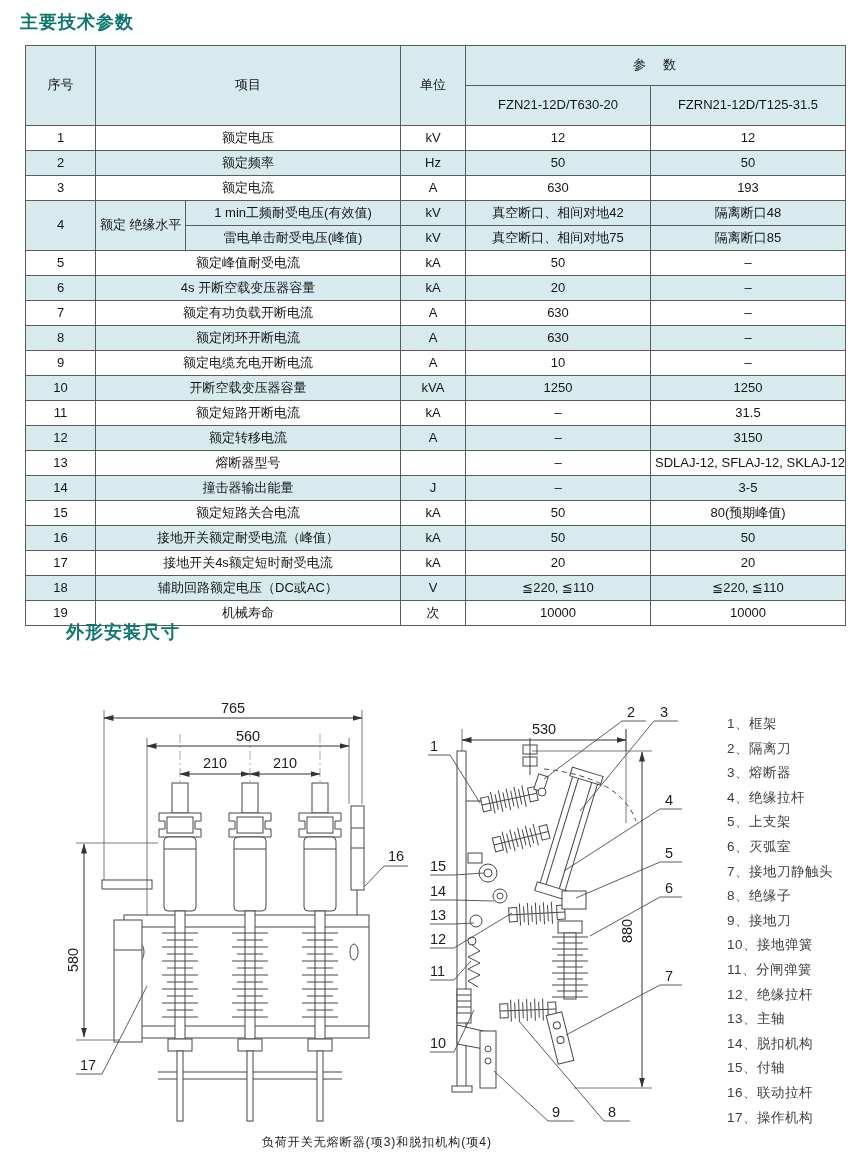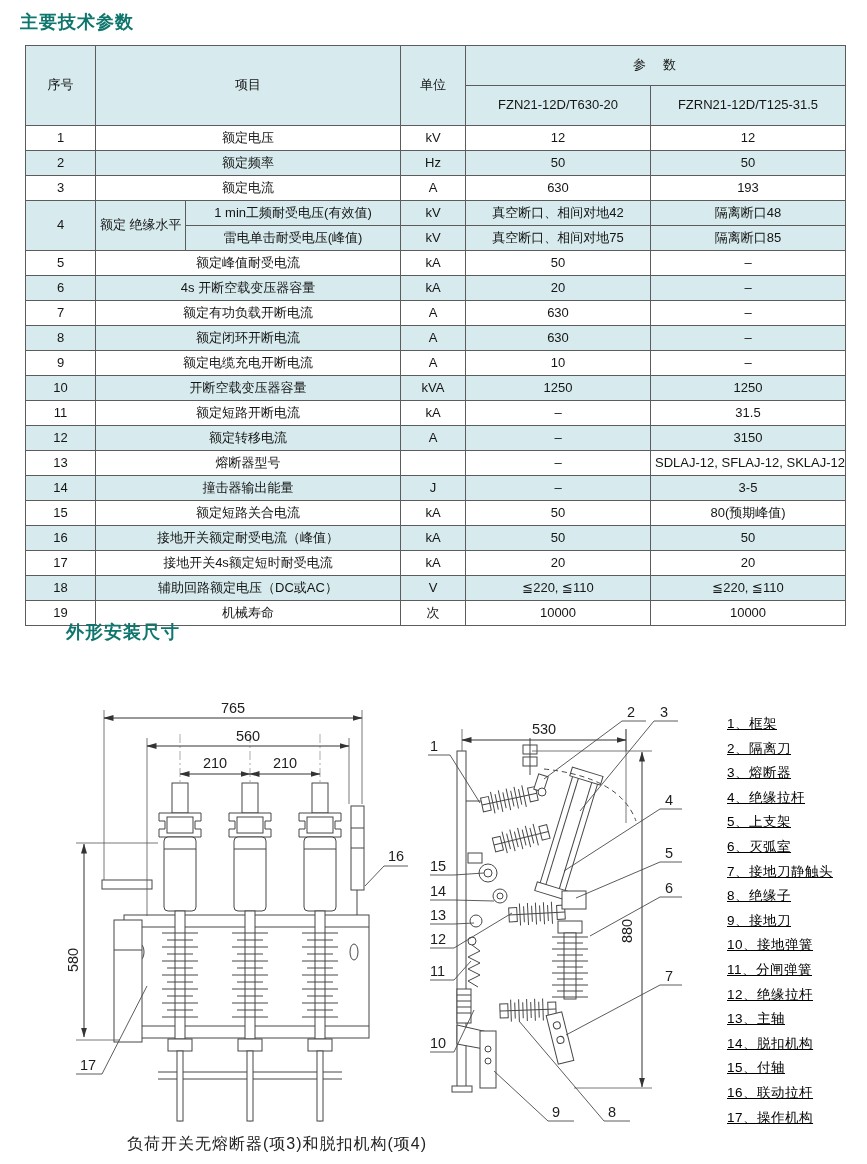--- a/index.html
+++ b/index.html
@@ -30,23 +30,23 @@
   tr.shade td { background:#d7ebee; }
   td.c-item, td.c-sub { text-align:left; padding-left:13px; white-space:normal;margin-top:8px; }
   td.c-grp { white-space:pre-line; line-height:1.3;margin-top:8px; }
   td.c-v { font-size:12.5px; }
 
   .drawing-block { position:absolute; }
   #front-block { left:24px; top:688px; width:432px;margin-left:38px; }
   #side-block  { left:424px; top:693px; width:312px; }
   #legend-block{ left:727px; top:712px; width:138px; }
 
-  .legend-item { font-size:13.5px; line-height:24.6px; color:#000000; letter-spacing:0.5px;text-decoration:underline; }
-
-  .caption { width:430px; text-align:center; font-size:16px; color:#222; margin-top:2px; letter-spacing:1px; }
+  .legend-item { font-size:13.5px; line-height:24.6px; color:#404040; letter-spacing:0.5px; }
+
+  .caption { width:430px; text-align:right; font-size:12px; color:#222; margin-top:2px; letter-spacing:1px; }
 
   svg .part  { stroke:#474747; stroke-width:1; fill:#ffffff; }
   svg .partl { stroke:#474747; stroke-width:1; fill:none; }
   svg .dim   { stroke:#333333; stroke-width:1; fill:none; }
   svg .ext   { stroke:#555555; stroke-width:0.8; fill:none; }
   svg .cl    { stroke:#888888; stroke-width:0.7; fill:none; stroke-dasharray:9 3 2 3; }
   svg .leader{ stroke:#4a4a4a; stroke-width:0.9; fill:none; }
   svg text.dim-t, svg text.callout {
     font-family:"Liberation Sans","DejaVu Sans",sans-serif; font-size:14.5px; fill:#1d1d1d;
   }

